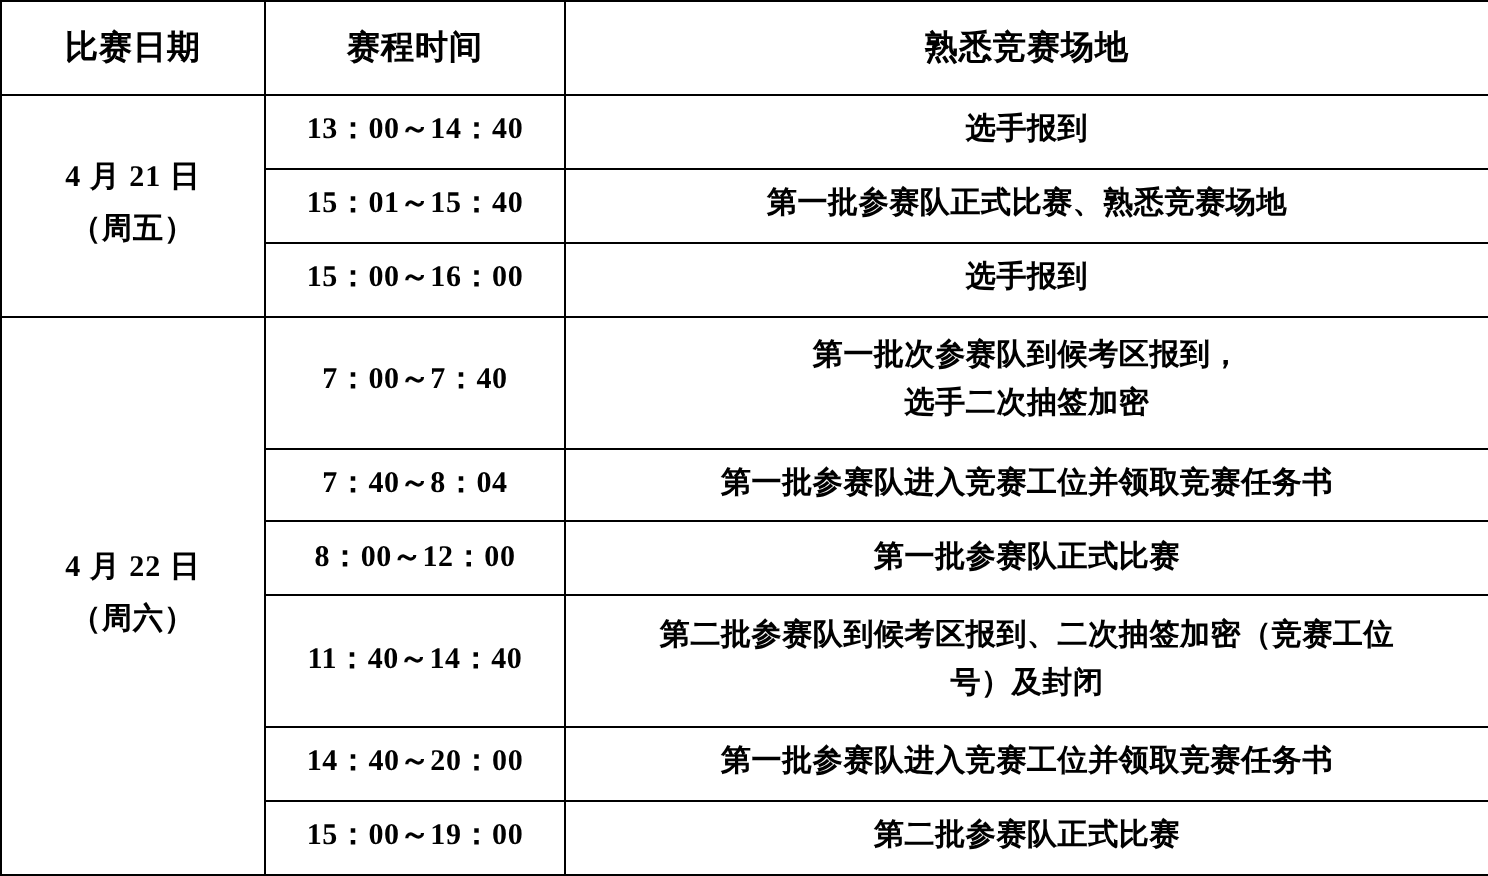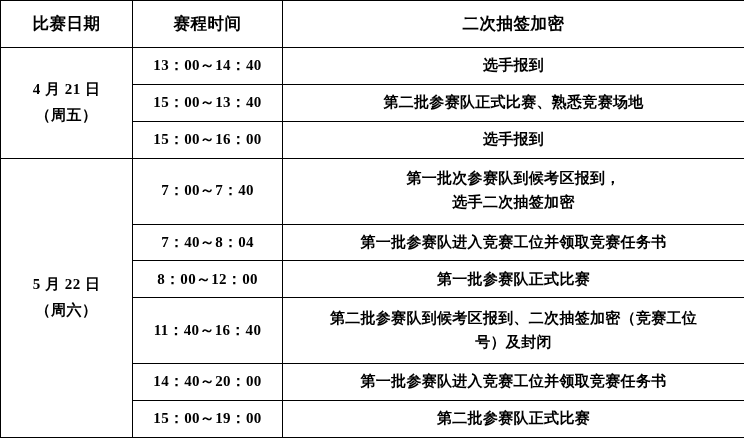--- a/index.html
+++ b/index.html
@@ -80,51 +80,51 @@
   <table class="schedule">
     <colgroup>
       <col class="c-date">
       <col class="c-time">
       <col class="c-task">
     </colgroup>
     <thead>
       <tr>
         <th>比赛日期</th>
         <th>赛程时间</th>
-        <th>二次抽签加密</th>
+        <th>熟悉竞赛场地</th>
       </tr>
     </thead>
     <tbody>
 
       <tr>
         <td class="date-cell" rowspan="3">
           <span class="dline">4 月 21 日</span>
           <span class="dline">（周五）</span>
         </td>
         <td class="time-cell">13：00～14：40</td>
         <td class="task-cell">
           <span class="tline">选手报到</span>
         </td>
       </tr>
       <tr>
-        <td class="time-cell">15：00～13：40</td>
+        <td class="time-cell">15：01～15：40</td>
         <td class="task-cell">
-          <span class="tline">第二批参赛队正式比赛、熟悉竞赛场地</span>
+          <span class="tline">第一批参赛队正式比赛、熟悉竞赛场地</span>
         </td>
       </tr>
       <tr>
         <td class="time-cell">15：00～16：00</td>
         <td class="task-cell">
           <span class="tline">选手报到</span>
         </td>
       </tr>
 
       <tr>
         <td class="date-cell" rowspan="6">
-          <span class="dline">5 月 22 日</span>
+          <span class="dline">4 月 22 日</span>
           <span class="dline">（周六）</span>
         </td>
         <td class="time-cell">7：00～7：40</td>
         <td class="task-cell task-2line">
           <span class="tline">第一批次参赛队到候考区报到，</span>
           <span class="tline">选手二次抽签加密</span>
         </td>
       </tr>
       <tr>
         <td class="time-cell">7：40～8：04</td>
@@ -132,21 +132,21 @@
           <span class="tline">第一批参赛队进入竞赛工位并领取竞赛任务书</span>
         </td>
       </tr>
       <tr>
         <td class="time-cell">8：00～12：00</td>
         <td class="task-cell">
           <span class="tline">第一批参赛队正式比赛</span>
         </td>
       </tr>
       <tr>
-        <td class="time-cell">11：40～16：40</td>
+        <td class="time-cell">11：40～14：40</td>
         <td class="task-cell task-2line">
           <span class="tline">第二批参赛队到候考区报到、二次抽签加密（竞赛工位</span>
           <span class="tline">号）及封闭</span>
         </td>
       </tr>
       <tr>
         <td class="time-cell">14：40～20：00</td>
         <td class="task-cell">
           <span class="tline">第一批参赛队进入竞赛工位并领取竞赛任务书</span>
         </td>

